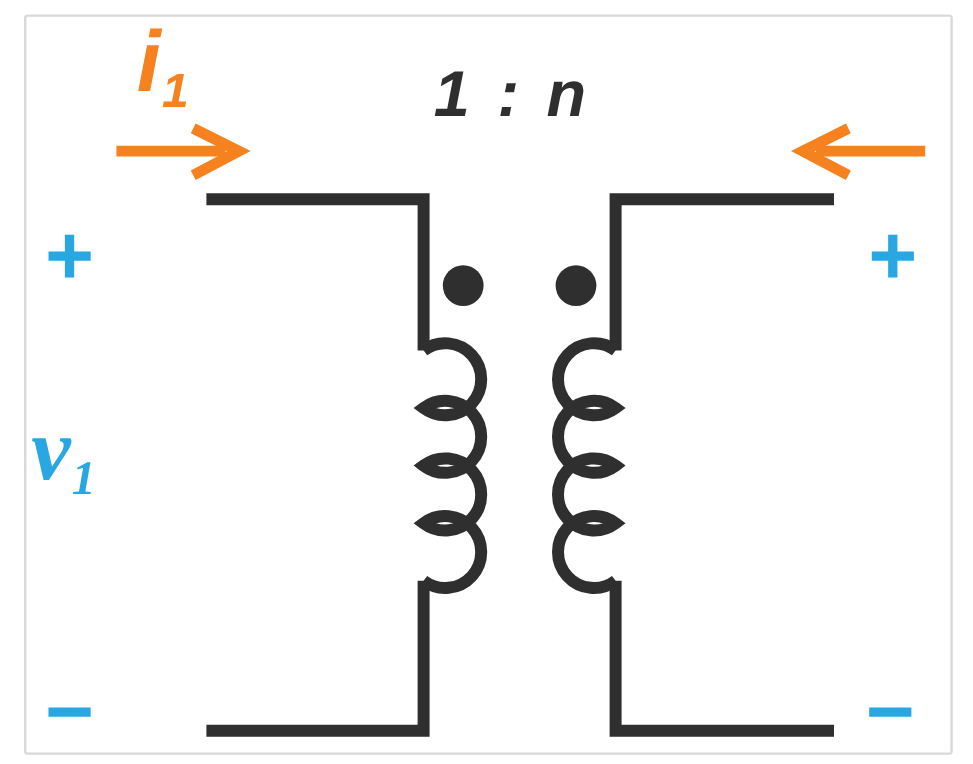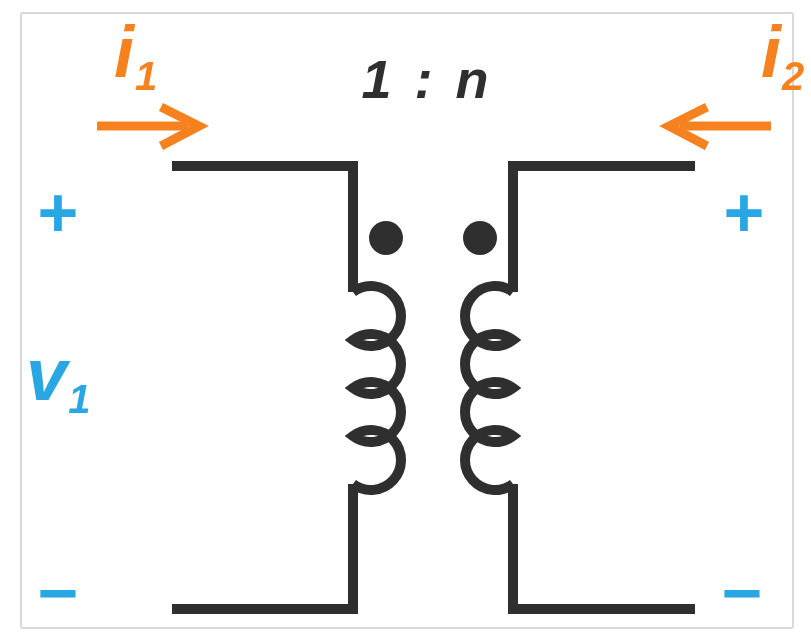--- a/index.html
+++ b/index.html
@@ -58,21 +58,21 @@
     font-style: italic;
     font-weight: bold;
   }
   .lbl .sub {
     display: inline-block;
     font-size: 40px;
     transform: translateY(0.32em);
     margin-left: 1px;
   }
   .current { color: var(--current-orange, #f5821f); font-size: 72px; margin-left: 28px; }
-  .voltage { color: var(--voltage-blue, #29a7e2); font-size: 74px; }
+  .voltage { color: var(--voltage-blue, #29a7e2); font-size: 74px; font-family: Liberation Serif, serif; }
   .ratio {
     color: var(--wire-dark, #2f2f2f);
     font-size: 54px;
     letter-spacing: 4px;
     text-align: center;
     width: 178px;
   }
   .polarity {
     position: absolute;
     color: var(--voltage-blue, #29a7e2);
@@ -118,23 +118,20 @@
       <path class="arrow" d="M707 107 L669 126 L707 146"></path>
     </g>
   </svg>
 
   <div class="lbl ratio" style="left:338px; top:52px;">1 : n</div>
 
   <div class="lbl current" style="left:86px; top:16px;">
     <span>i</span><span class="sub">1</span>
   </div>
 
-  <div class="lbl current" style="left:733px; top:16px;">
-    <span>i</span><span class="sub">2</span>
-  </div>
 
   <div class="polarity" style="left:28px; top:178px;">+</div>
   <div class="polarity" style="left:714px; top:178px;">+</div>
 
   <div class="lbl voltage" style="left:26px; top:338px;">
     <span>v</span><span class="sub">1</span>
   </div>
 
   <div class="polarity" style="left:28px; top:558px;">−</div>
   <div class="polarity" style="left:712px; top:558px;">−</div>

